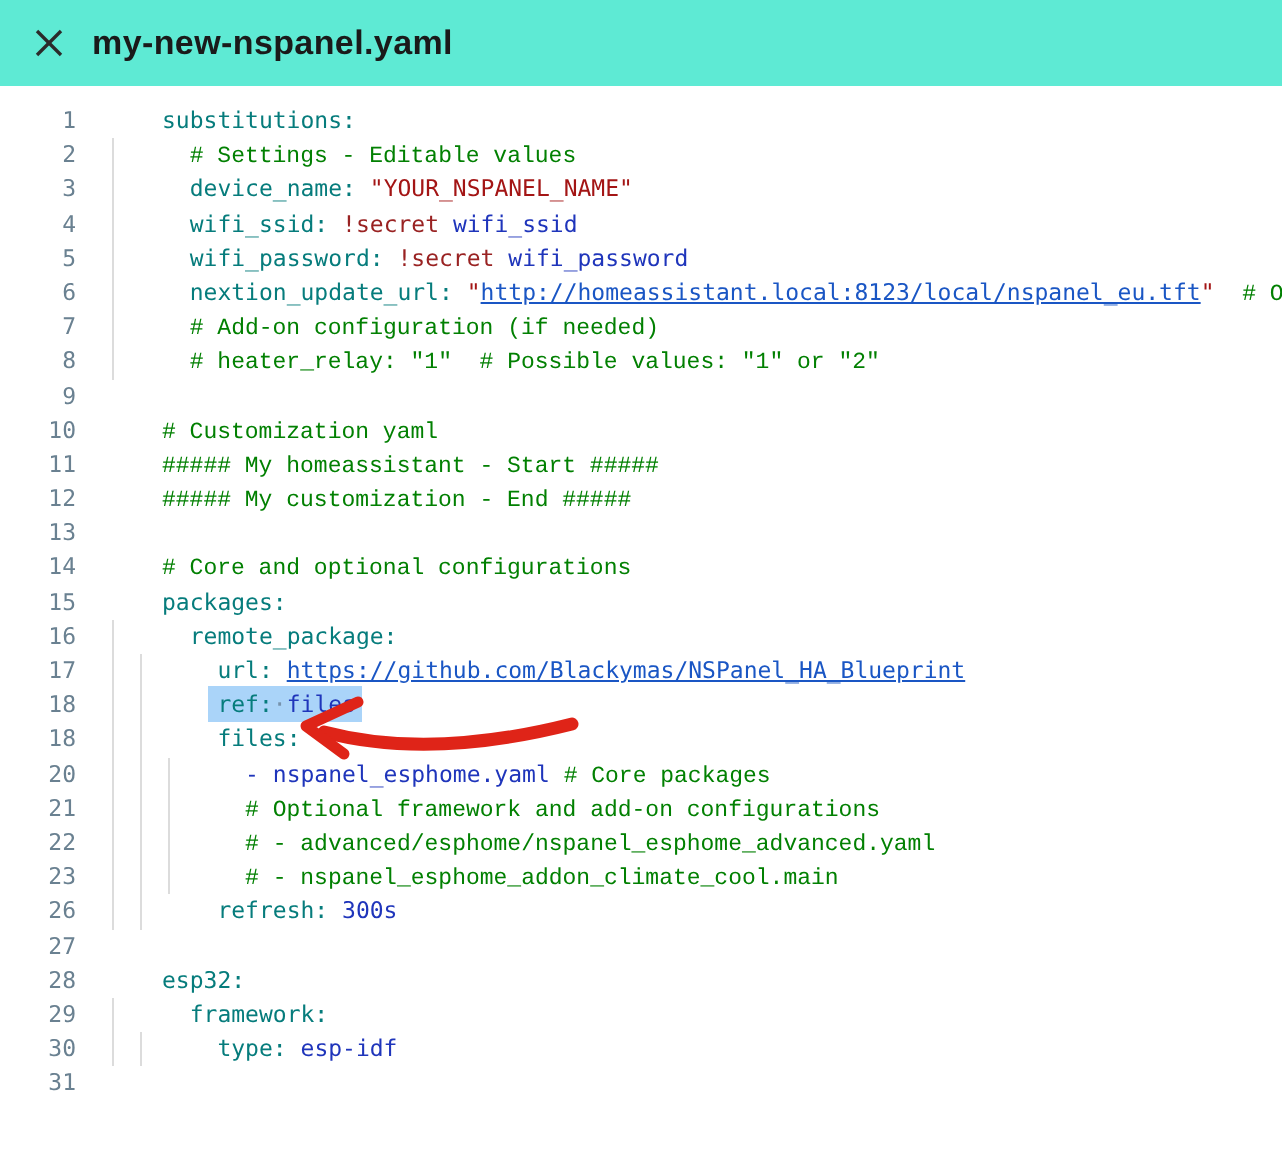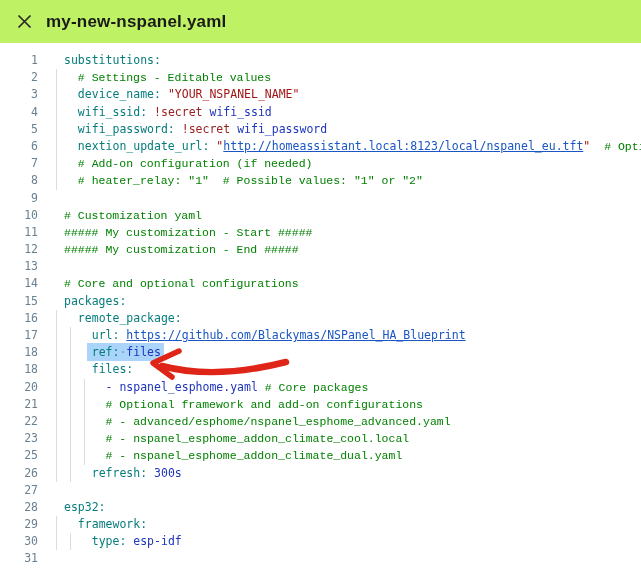--- a/index.html
+++ b/index.html
@@ -2,42 +2,42 @@
 <html><head>
 <meta charset="utf-8">
 <style>
   html,body{margin:0;padding:0;}
   body{
     width:641px;height:576px;overflow:hidden;background:#ffffff;
     font-family:"Liberation Sans",sans-serif;position:relative;
   }
   
   .tabbar{
-    height:43px;background:#bef264;display:flex;align-items:center;
+    height:43px;background:#5eead4;display:flex;align-items:center;
     padding-left:15px;gap:12px;box-sizing:border-box;
   }
   .close-btn{
     background:none;border:none;padding:2px;margin:0;cursor:pointer;
     display:flex;align-items:center;justify-content:center;
   }
   .close-btn svg{display:block;}
   .file-title{
     font-weight:bold;font-size:17px;color:#1a1a1a;letter-spacing:.2px;
   }
   
   .editor{position:relative;padding-top:9px;background:#ffffff;}
   .line{
     position:relative;height:17.2px;line-height:17.2px;white-space:pre;
     font-family:"DejaVu Sans Mono",monospace;font-size:11.5px;color:#000;
   }
   .num{
     position:absolute;left:0;top:0;width:38px;text-align:right;
     color:#6a8191;user-select:none;
   }
-  .code{display:block;margin-left:64px;}
+  .code{display:block;margin-left:81px;}
   .guide{
     position:absolute;top:0;height:17.2px;width:1px;background:#dcdcdc;
   }
   .tok-key{color:#067c7c;}
   .tok-comment{color:#028002;font-family:Liberation Mono, monospace;}
   .tok-string{color:#a31515;}
   .tok-tag{color:#992222;}
   .tok-value{color:#1f35bb;}
   .tok-link{color:#1a56c4;text-decoration:underline;cursor:pointer;}
   .tok-plain{color:#000000;}
@@ -71,34 +71,33 @@
     <div class="line"><span class="num">1</span><span class="code"><span class="tok-key">substitutions:</span></span></div>
     <div class="line"><span class="num">2</span><span class="guide" style="left: 56px;"></span><span class="code"><span class="tok-plain">  </span><span class="tok-comment"># Settings - Editable values</span></span></div>
     <div class="line"><span class="num">3</span><span class="guide" style="left: 56px;"></span><span class="code"><span class="tok-plain">  </span><span class="tok-key">device_name:</span><span class="tok-plain"> </span><span class="tok-string">"YOUR_NSPANEL_NAME"</span></span></div>
     <div class="line"><span class="num">4</span><span class="guide" style="left: 56px;"></span><span class="code"><span class="tok-plain">  </span><span class="tok-key">wifi_ssid:</span><span class="tok-plain"> </span><span class="tok-tag">!secret</span><span class="tok-plain"> </span><span class="tok-value">wifi_ssid</span></span></div>
     <div class="line"><span class="num">5</span><span class="guide" style="left: 56px;"></span><span class="code"><span class="tok-plain">  </span><span class="tok-key">wifi_password:</span><span class="tok-plain"> </span><span class="tok-tag">!secret</span><span class="tok-plain"> </span><span class="tok-value">wifi_password</span></span></div>
     <div class="line"><span class="num">6</span><span class="guide" style="left: 56px;"></span><span class="code"><span class="tok-plain">  </span><span class="tok-key">nextion_update_url:</span><span class="tok-plain"> </span><span class="tok-string">"</span><span class="tok-link">http://homeassistant.local:8123/local/nspanel_eu.tft</span><span class="tok-string">"</span><span class="tok-plain">  </span><span class="tok-comment"># Opti</span></span></div>
     <div class="line"><span class="num">7</span><span class="guide" style="left: 56px;"></span><span class="code"><span class="tok-plain">  </span><span class="tok-comment"># Add-on configuration (if needed)</span></span></div>
     <div class="line"><span class="num">8</span><span class="guide" style="left: 56px;"></span><span class="code"><span class="tok-plain">  </span><span class="tok-comment"># heater_relay: "1"  # Possible values: "1" or "2"</span></span></div>
     <div class="line"><span class="num">9</span><span class="code"></span></div>
     <div class="line"><span class="num">10</span><span class="code"><span class="tok-comment"># Customization yaml</span></span></div>
-    <div class="line"><span class="num">11</span><span class="code"><span class="tok-comment">##### My customization - Start #####</span></span></div>
+    <div class="line"><span class="num">11</span><span class="code"><span class="tok-comment">##### My homeassistant - Start #####</span></span></div>
     <div class="line"><span class="num">12</span><span class="code"><span class="tok-comment">##### My customization - End #####</span></span></div>
     <div class="line"><span class="num">13</span><span class="code"></span></div>
     <div class="line"><span class="num">14</span><span class="code"><span class="tok-comment"># Core and optional configurations</span></span></div>
     <div class="line"><span class="num">15</span><span class="code"><span class="tok-key">packages:</span></span></div>
     <div class="line"><span class="num">16</span><span class="guide" style="left: 56px;"></span><span class="code"><span class="tok-plain">  </span><span class="tok-key">remote_package:</span></span></div>
     <div class="line"><span class="num">17</span><span class="guide" style="left: 56px;"></span><span class="guide" style="left: 70px;"></span><span class="code"><span class="tok-plain">    </span><span class="tok-key">url:</span><span class="tok-plain"> </span><span class="tok-link">https://github.com/Blackymas/NSPanel_HA_Blueprint</span></span></div>
     <div class="line"><span class="num">18</span><span class="guide" style="left: 56px;"></span><span class="guide" style="left: 70px;"></span><span class="code"><span class="tok-plain">    </span><span class="selection"><span class="tok-key">ref:</span><span class="tok-ws">·</span><span class="tok-value">files</span></span></span></div>
     <div class="line"><span class="num">18</span><span class="guide" style="left: 56px;"></span><span class="guide" style="left: 70px;"></span><span class="code"><span class="tok-plain">    </span><span class="tok-key">files:</span></span></div>
     <div class="line"><span class="num">20</span><span class="guide" style="left: 56px;"></span><span class="guide" style="left: 70px;"></span><span class="guide" style="left: 84px;"></span><span class="code"><span class="tok-plain">      </span><span class="tok-value">- nspanel_esphome.yaml</span><span class="tok-plain"> </span><span class="tok-comment"># Core packages</span></span></div>
     <div class="line"><span class="num">21</span><span class="guide" style="left: 56px;"></span><span class="guide" style="left: 70px;"></span><span class="guide" style="left: 84px;"></span><span class="code"><span class="tok-plain">      </span><span class="tok-comment"># Optional framework and add-on configurations</span></span></div>
     <div class="line"><span class="num">22</span><span class="guide" style="left: 56px;"></span><span class="guide" style="left: 70px;"></span><span class="guide" style="left: 84px;"></span><span class="code"><span class="tok-plain">      </span><span class="tok-comment"># - advanced/esphome/nspanel_esphome_advanced.yaml</span></span></div>
-    <div class="line"><span class="num">23</span><span class="guide" style="left: 56px;"></span><span class="guide" style="left: 70px;"></span><span class="guide" style="left: 84px;"></span><span class="code"><span class="tok-plain">      </span><span class="tok-comment"># - nspanel_esphome_addon_climate_cool.local</span></span></div>
-    <div class="line"><span class="num">25</span><span class="guide" style="left: 56px;"></span><span class="guide" style="left: 70px;"></span><span class="guide" style="left: 84px;"></span><span class="code"><span class="tok-plain">      </span><span class="tok-comment"># - nspanel_esphome_addon_climate_dual.yaml</span></span></div>
+    <div class="line"><span class="num">23</span><span class="guide" style="left: 56px;"></span><span class="guide" style="left: 70px;"></span><span class="guide" style="left: 84px;"></span><span class="code"><span class="tok-plain">      </span><span class="tok-comment"># - nspanel_esphome_addon_climate_cool.main</span></span></div>
     <div class="line"><span class="num">26</span><span class="guide" style="left: 56px;"></span><span class="guide" style="left: 70px;"></span><span class="code"><span class="tok-plain">    </span><span class="tok-key">refresh:</span><span class="tok-plain"> </span><span class="tok-value">300s</span></span></div>
     <div class="line"><span class="num">27</span><span class="code"></span></div>
     <div class="line"><span class="num">28</span><span class="code"><span class="tok-key">esp32:</span></span></div>
     <div class="line"><span class="num">29</span><span class="guide" style="left: 56px;"></span><span class="code"><span class="tok-plain">  </span><span class="tok-key">framework:</span></span></div>
     <div class="line"><span class="num">30</span><span class="guide" style="left: 56px;"></span><span class="guide" style="left: 70px;"></span><span class="code"><span class="tok-plain">    </span><span class="tok-key">type:</span><span class="tok-plain"> </span><span class="tok-value">esp-idf</span></span></div>
     <div class="line"><span class="num">31</span><span class="code"></span></div>
   </div>
 
 <svg class="arrow-overlay" width="641" height="576" viewBox="0 0 641 576">
   <path d="M162,366 Q215,380 286,362" fill="none" stroke="#df2418" stroke-width="6.5" stroke-linecap="round"></path>

